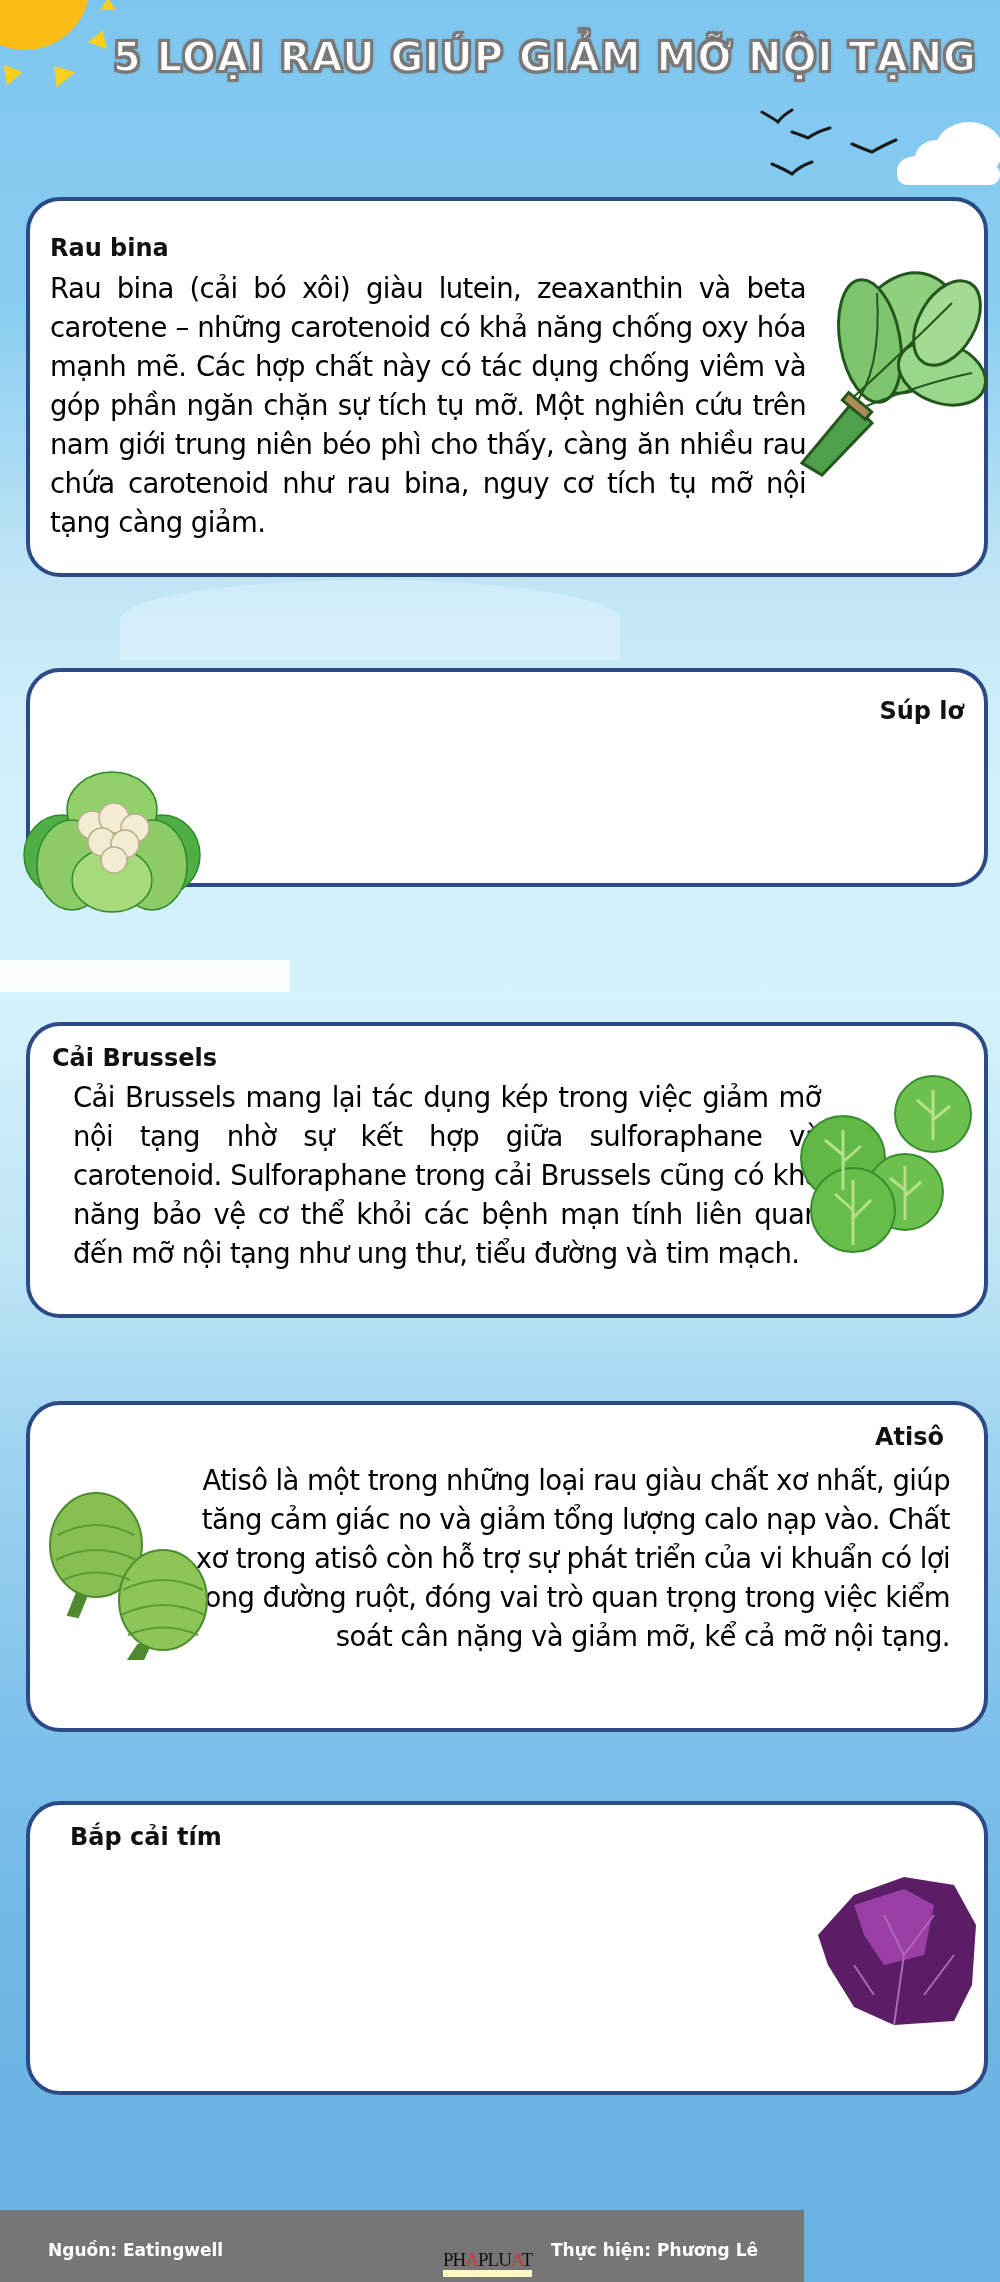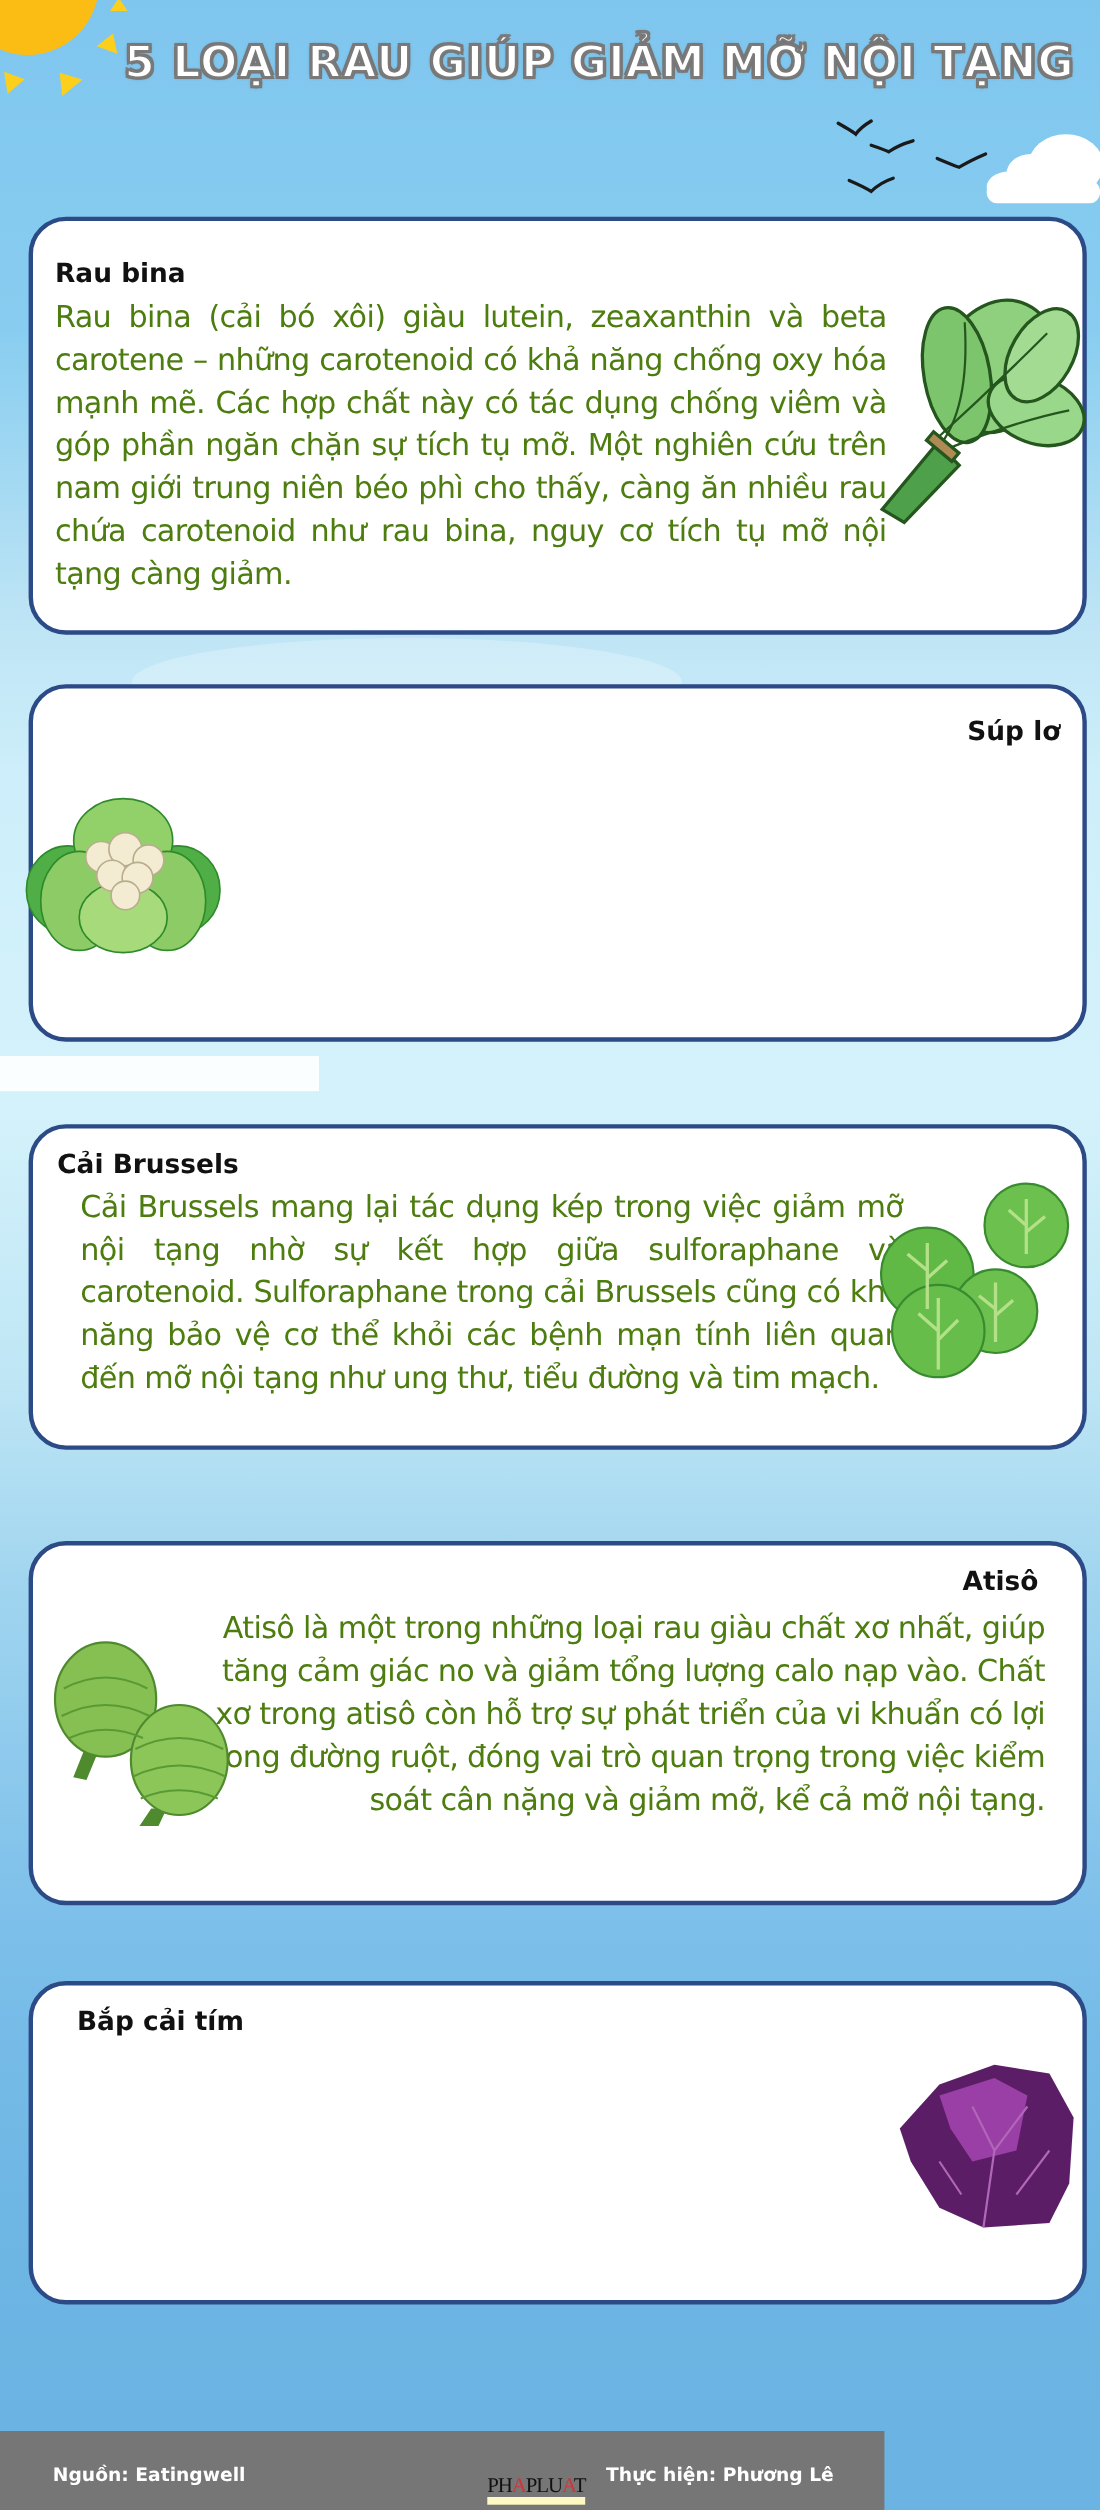--- a/index.html
+++ b/index.html
@@ -60,21 +60,21 @@
     font-family: "DejaVu Sans", sans-serif;
     font-weight: bold;
     font-size: 24px;
     color: #111;
   }
   .card-body {
     position: absolute;
     font-family: "DejaVu Sans", sans-serif;
     font-size: 27.5px;
     line-height: 39px;
-    color: #4d7c0f;
+    color: #000000;
     letter-spacing: -0.6px;
   }
   .just { text-align: justify; text-align-last: left; }
   .right { text-align: right; }
   .illus { position: absolute; }
 
   .footer {
     position: absolute; left: 0; top: 2210px; width: 804px; height: 72px;
     background: #767676;
   }
@@ -135,21 +135,21 @@
       <ellipse cx="150" cy="110" rx="45" ry="30" fill="#99d88a" transform="rotate(20 150 110)"></ellipse>
       <ellipse cx="155" cy="60" rx="28" ry="46" fill="#a3db93" transform="rotate(30 155 60)"></ellipse>
       <path d="M55 140 Q110 90 160 40" fill="none" stroke-width="2"></path>
       <path d="M60 145 Q90 110 85 30" fill="none" stroke-width="2"></path>
       <path d="M62 148 Q130 120 180 110" fill="none" stroke-width="2"></path>
       <rect x="50" y="138" width="30" height="10" fill="#b08a55" transform="rotate(40 65 143)"></rect>
     </g>
   </svg>
 </div>
 
-<div class="card" style="top:622px;height:325px;">
+<div class="card" style="top:668px;height:219px;">
   <div class="card-title" style="right:20px;top:25px;text-align:right;">Súp lơ</div>
   <svg class="illus" style="left:-8px;top:98px" width="180" height="145" viewBox="0 0 180 145">
     <g stroke="#2f8a2c" stroke-width="1.5">
       <ellipse cx="40" cy="85" rx="38" ry="40" fill="#4fae45"></ellipse>
       <ellipse cx="140" cy="85" rx="38" ry="40" fill="#4fae45"></ellipse>
       <ellipse cx="90" cy="40" rx="45" ry="38" fill="#92d06a"></ellipse>
       <ellipse cx="50" cy="95" rx="35" ry="45" fill="#8ccb66"></ellipse>
       <ellipse cx="130" cy="95" rx="35" ry="45" fill="#8ccb66"></ellipse>
       <ellipse cx="90" cy="110" rx="40" ry="32" fill="#a6da7a"></ellipse>
     </g>

